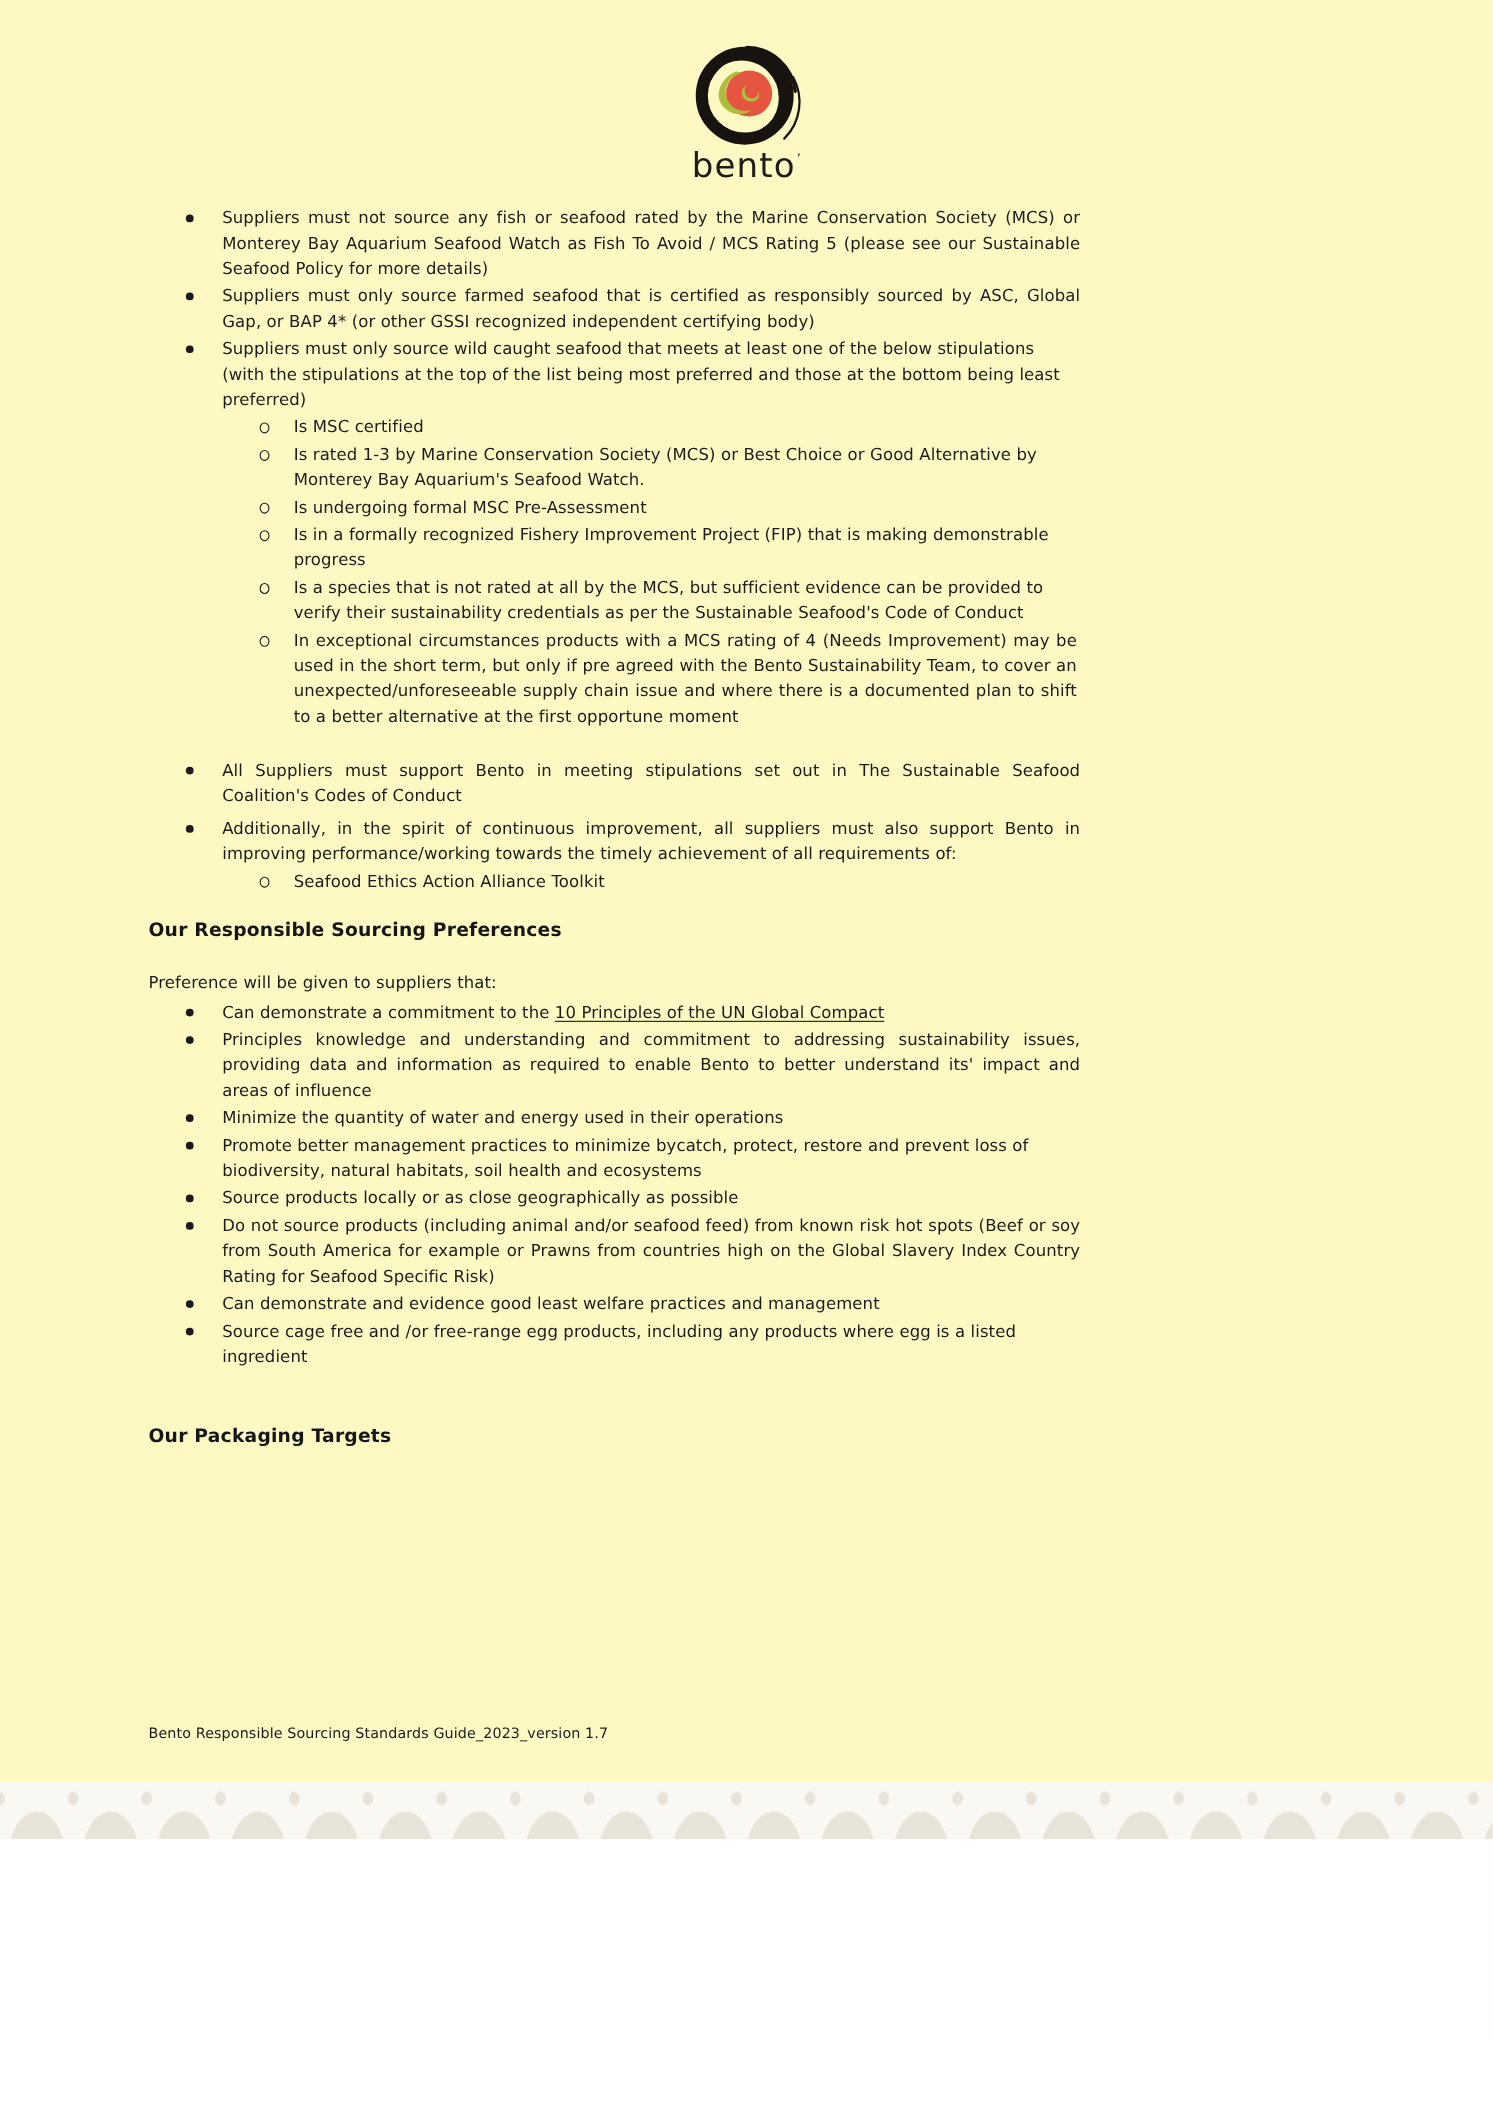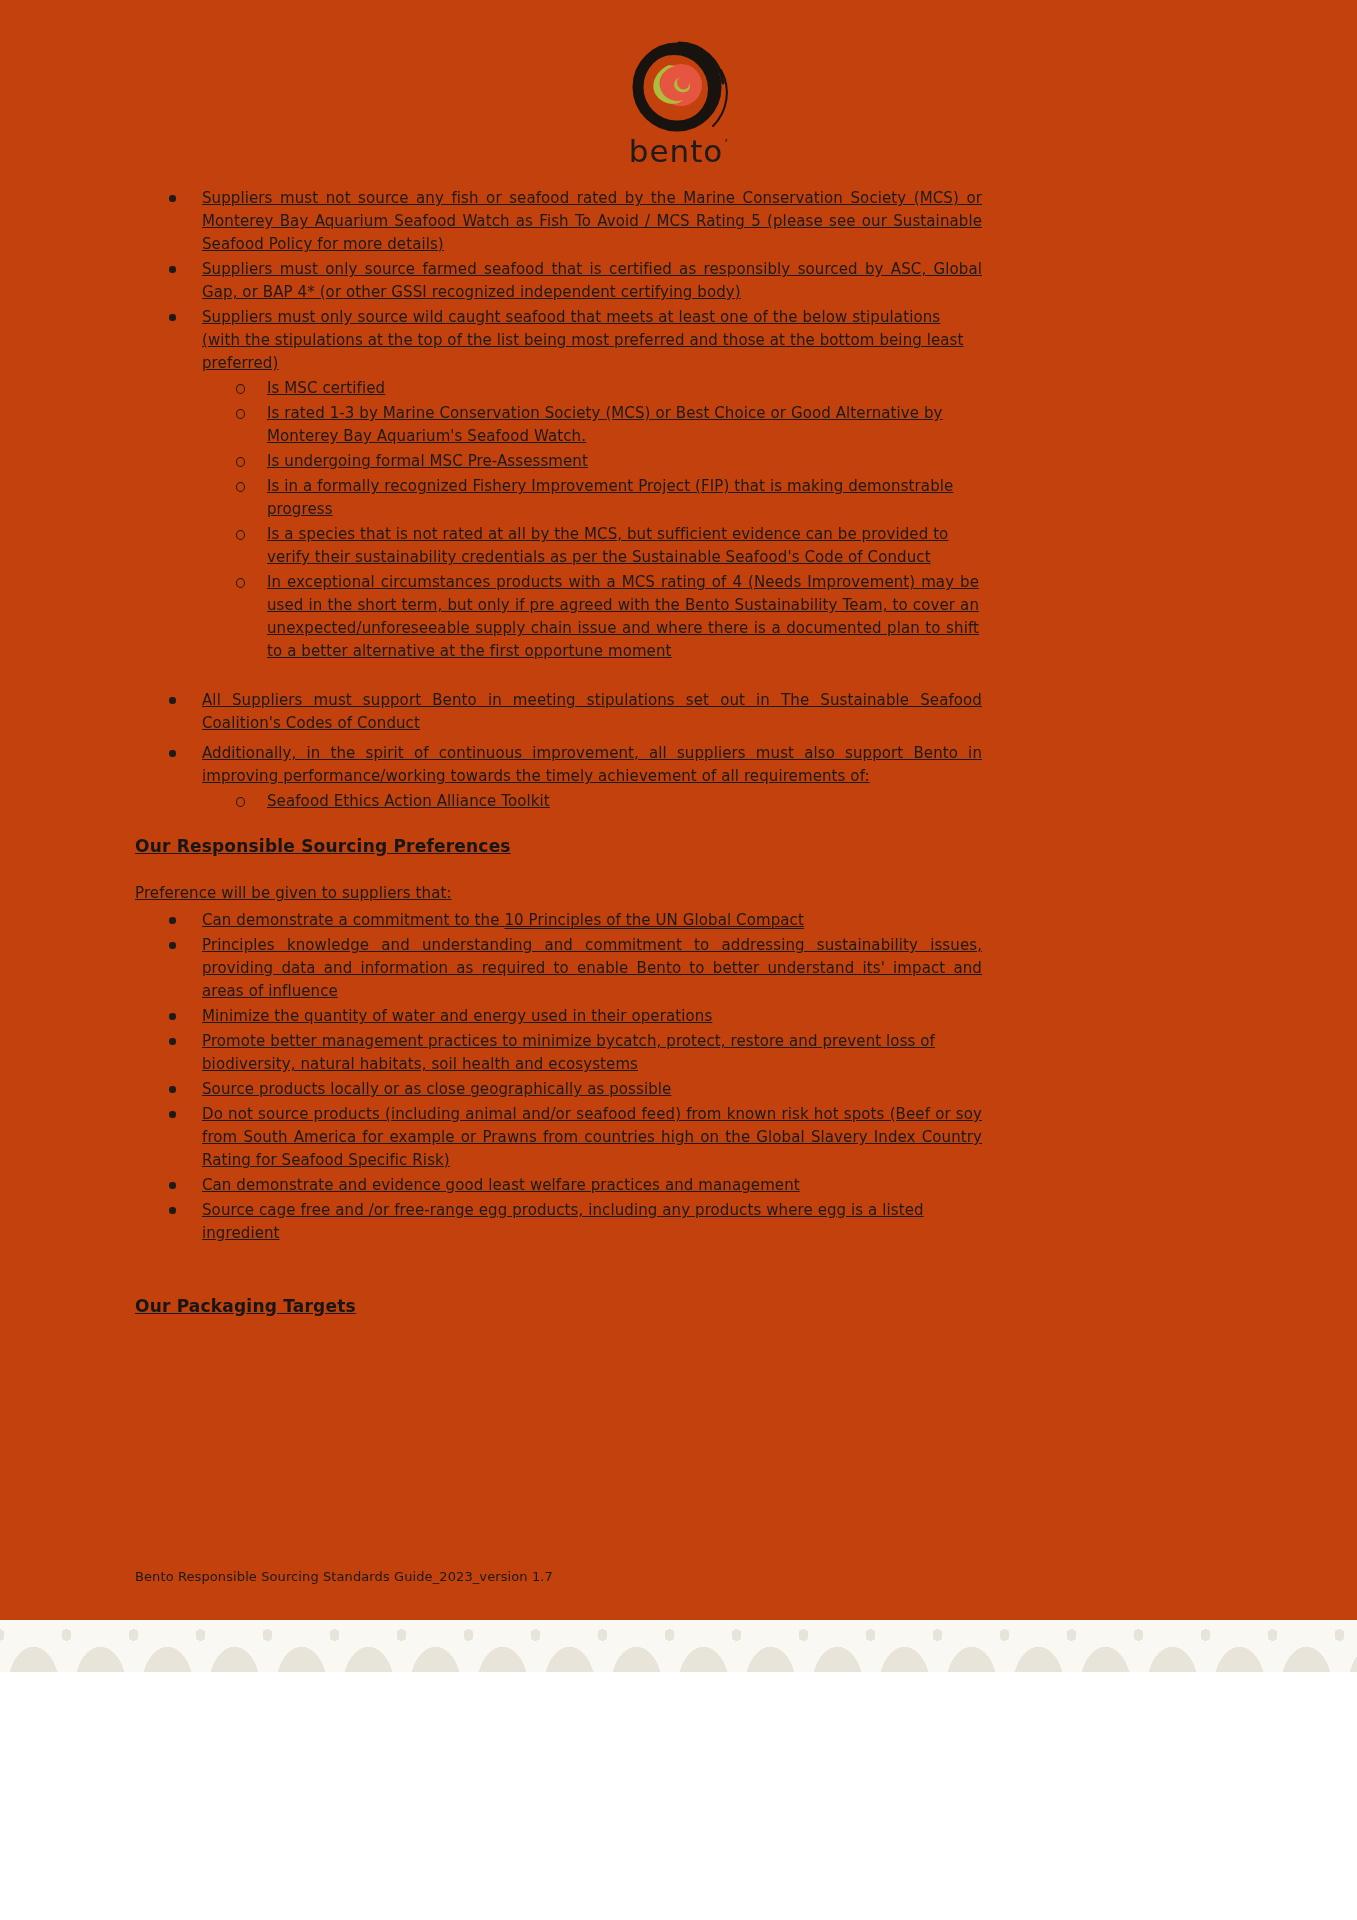--- a/index.html
+++ b/index.html
@@ -3,33 +3,33 @@
 <meta charset="utf-8">
 <style>
   html,body{margin:0;padding:0;}
   body{
     width:1357px;height:1920px;
     background:#ffffff;
     font-family:"DejaVu Sans","Liberation Sans",sans-serif;
     color:#1b1b1b;
     -webkit-font-smoothing:antialiased;
   }
-  .page{position:relative;width:1357px;height:1672px;overflow:hidden;background:#c2410c;}
+  .page{position:relative;width:1357px;height:1672px;overflow:hidden;background:#fef9c3;}
 
   
   .logo-block{padding-top:36px;text-align:center;line-height:0;}
   .logo-block svg{display:inline-block;}
   .logo-word{
     line-height:1;font-size:31px;letter-spacing:1px;color:#1f1b18;
     margin-top:-4px;position:relative;
   }
   .logo-word .mark{font-size:12px;vertical-align:top;position:relative;top:2px;left:1px;}
 
   
-  .content{margin:20px 0 0 135px;width:860px;font-size:15px;line-height:23px;letter-spacing:0.1px;text-decoration:underline;}
+  .content{margin:20px 0 0 135px;width:860px;font-size:15px;line-height:23px;letter-spacing:0.1px;}
 
   ul{list-style:none;margin:0;padding:0;}
   .l1 > li{position:relative;margin:0 0 2px 67px;width:780px;}
   .l1 > li::before{
     content:"";position:absolute;left:-33px;top:8px;
     width:6.5px;height:6.5px;border-radius:50%;background:#1b1b1b;
   }
   .l2{margin-top:2px;}
   .l2 > li{position:relative;margin:0 0 2px 65px;width:712px;}
   .l2 > li::before{

